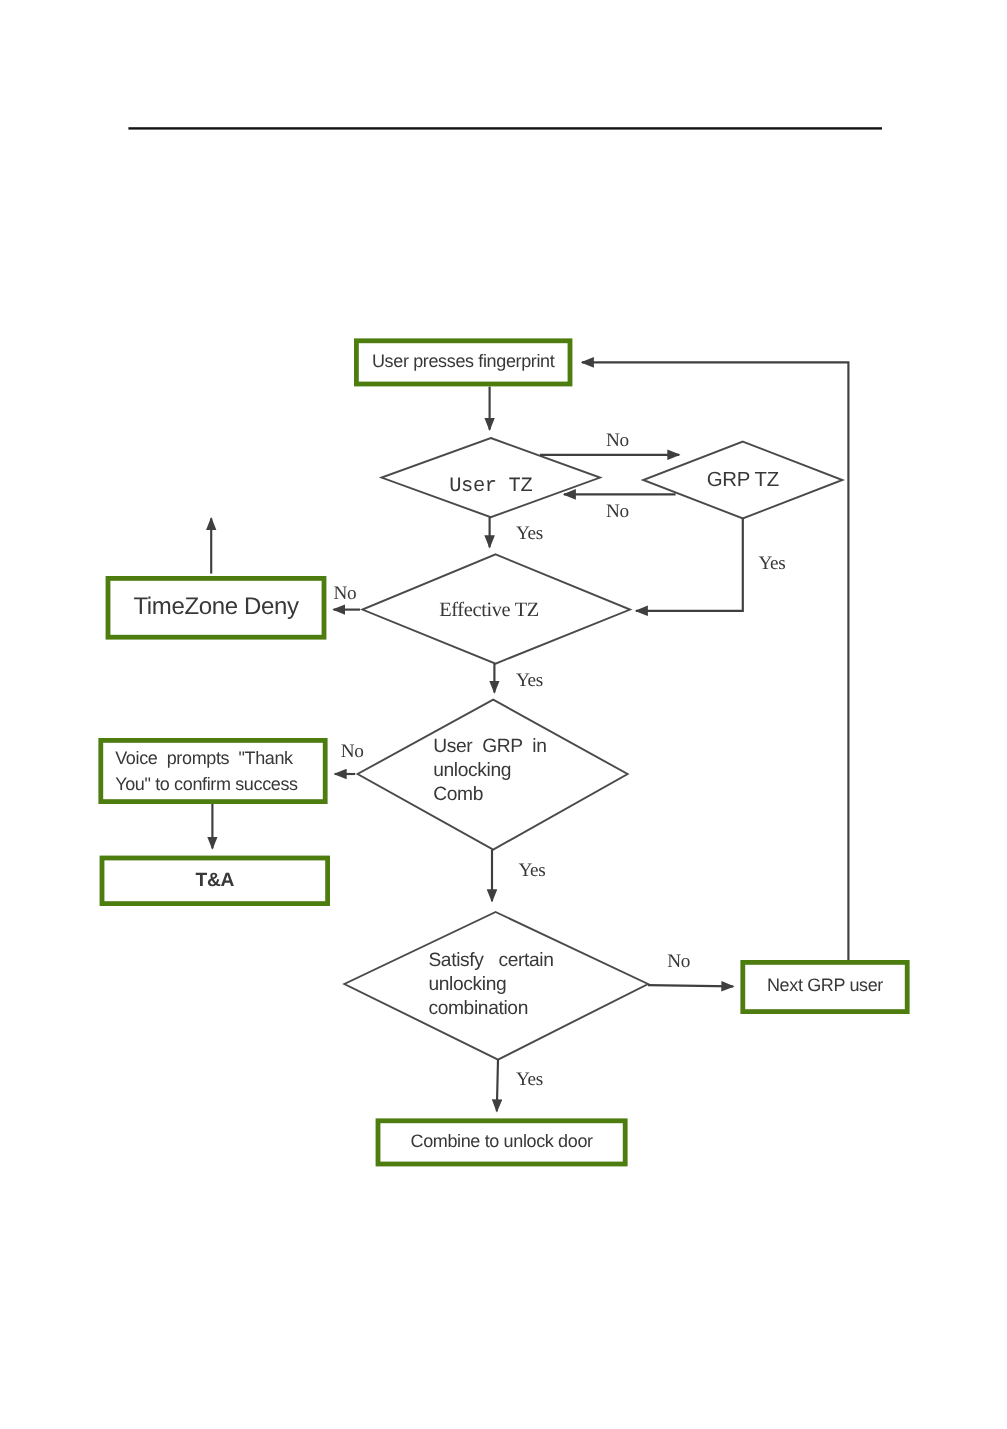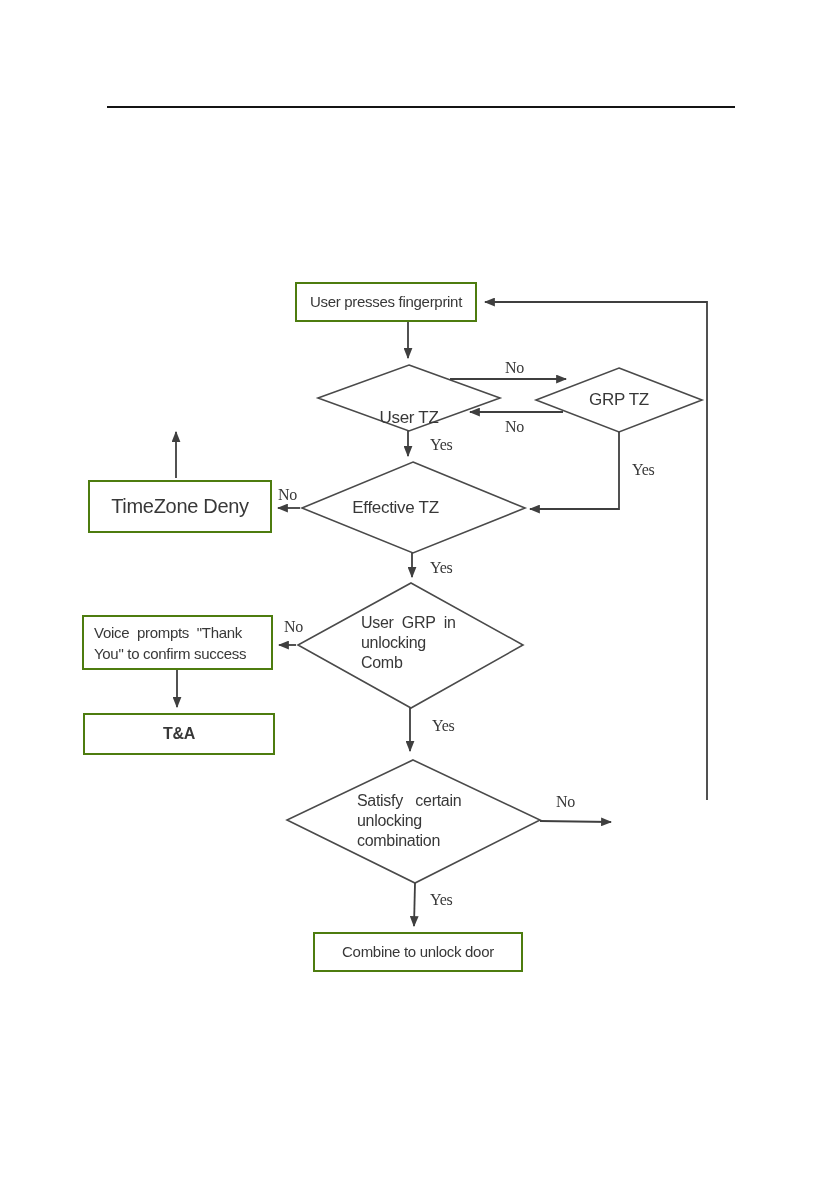--- a/index.html
+++ b/index.html
@@ -4,21 +4,21 @@
 <style>
   html,body{margin:0;padding:0;background:#ffffff;}
   #page{
     position:relative;width:839px;height:1191px;background:#ffffff;overflow:hidden;
     font-family:"Liberation Sans","DejaVu Sans",sans-serif;color:#383838;
   }
   .rule{position:absolute;background:#141414;}
   svg.layer{position:absolute;left:0;top:0;}
   .node{
     position:absolute;box-sizing:border-box;background:#ffffff;
-    border:2px solid #4d7c0f;display:flex;align-items:center;justify-content:center;
+    border:4px solid #4d7c0f;display:flex;align-items:center;justify-content:center;
     font-size:15px;letter-spacing:-0.3px;line-height:1.25;text-align:center;
   }
   .label{position:absolute;font-size:16px;letter-spacing:-0.3px;white-space:nowrap;font-family:Liberation Serif, serif;}
   .dtext{position:absolute;font-size:17px;letter-spacing:-0.3px;text-align:center;}
   .pre{white-space:pre;}
   .b{font-weight:bold;}
   .voice-inner{width:100%;text-align:left;padding-left:10px;font-size:15px;line-height:21px;}
   .dblock{position:absolute;font-size:16px;letter-spacing:-0.3px;line-height:20px;text-align:left;}
 </style>
 </head>
@@ -68,28 +68,31 @@
 
   <div class="node" style="left:82px;top:615px;width:191px;height:55px;">
     <span class="voice-inner pre">Voice  prompts  "Thank
 You" to confirm success</span>
   </div>
 
   <div class="node" style="left:83px;top:713px;width:192px;height:42px;font-size:16px;">
     <span class="b">T&amp;A</span>
   </div>
 
+  <div class="node" style="left:617px;top:800px;width:141px;height:45px;">
+    <span>Next GRP user</span>
+  </div>
 
   <div class="node" style="left:313px;top:932px;width:210px;height:40px;">
     <span>Combine to unlock door</span>
   </div>
 
-  <div class="dtext" style="left:318px;top:408px;width:182px;">User TZ</div>
+  <div class="dtext" style="left:318px;top:396px;width:182px;font-family:Liberation Mono, monospace;">User TZ</div>
   <div class="dtext" style="left:536px;top:390px;width:166px;">GRP TZ</div>
-  <div class="dtext" style="left:284px;top:498px;width:223px;">Effective TZ</div>
+  <div class="dtext" style="left:296px;top:498px;width:223px;font-family:Liberation Serif, serif;">Effective TZ</div>
   <div class="dblock pre" style="left:361px;top:613px;">User  GRP  in
 unlocking
 Comb</div>
   <div class="dblock pre" style="left:357px;top:791px;">Satisfy   certain
 unlocking
 combination</div>
 
   <div class="label" style="left:505px;top:359px;">No</div>
   <div class="label" style="left:505px;top:418px;">No</div>
   <div class="label" style="left:430px;top:436px;">Yes</div>

